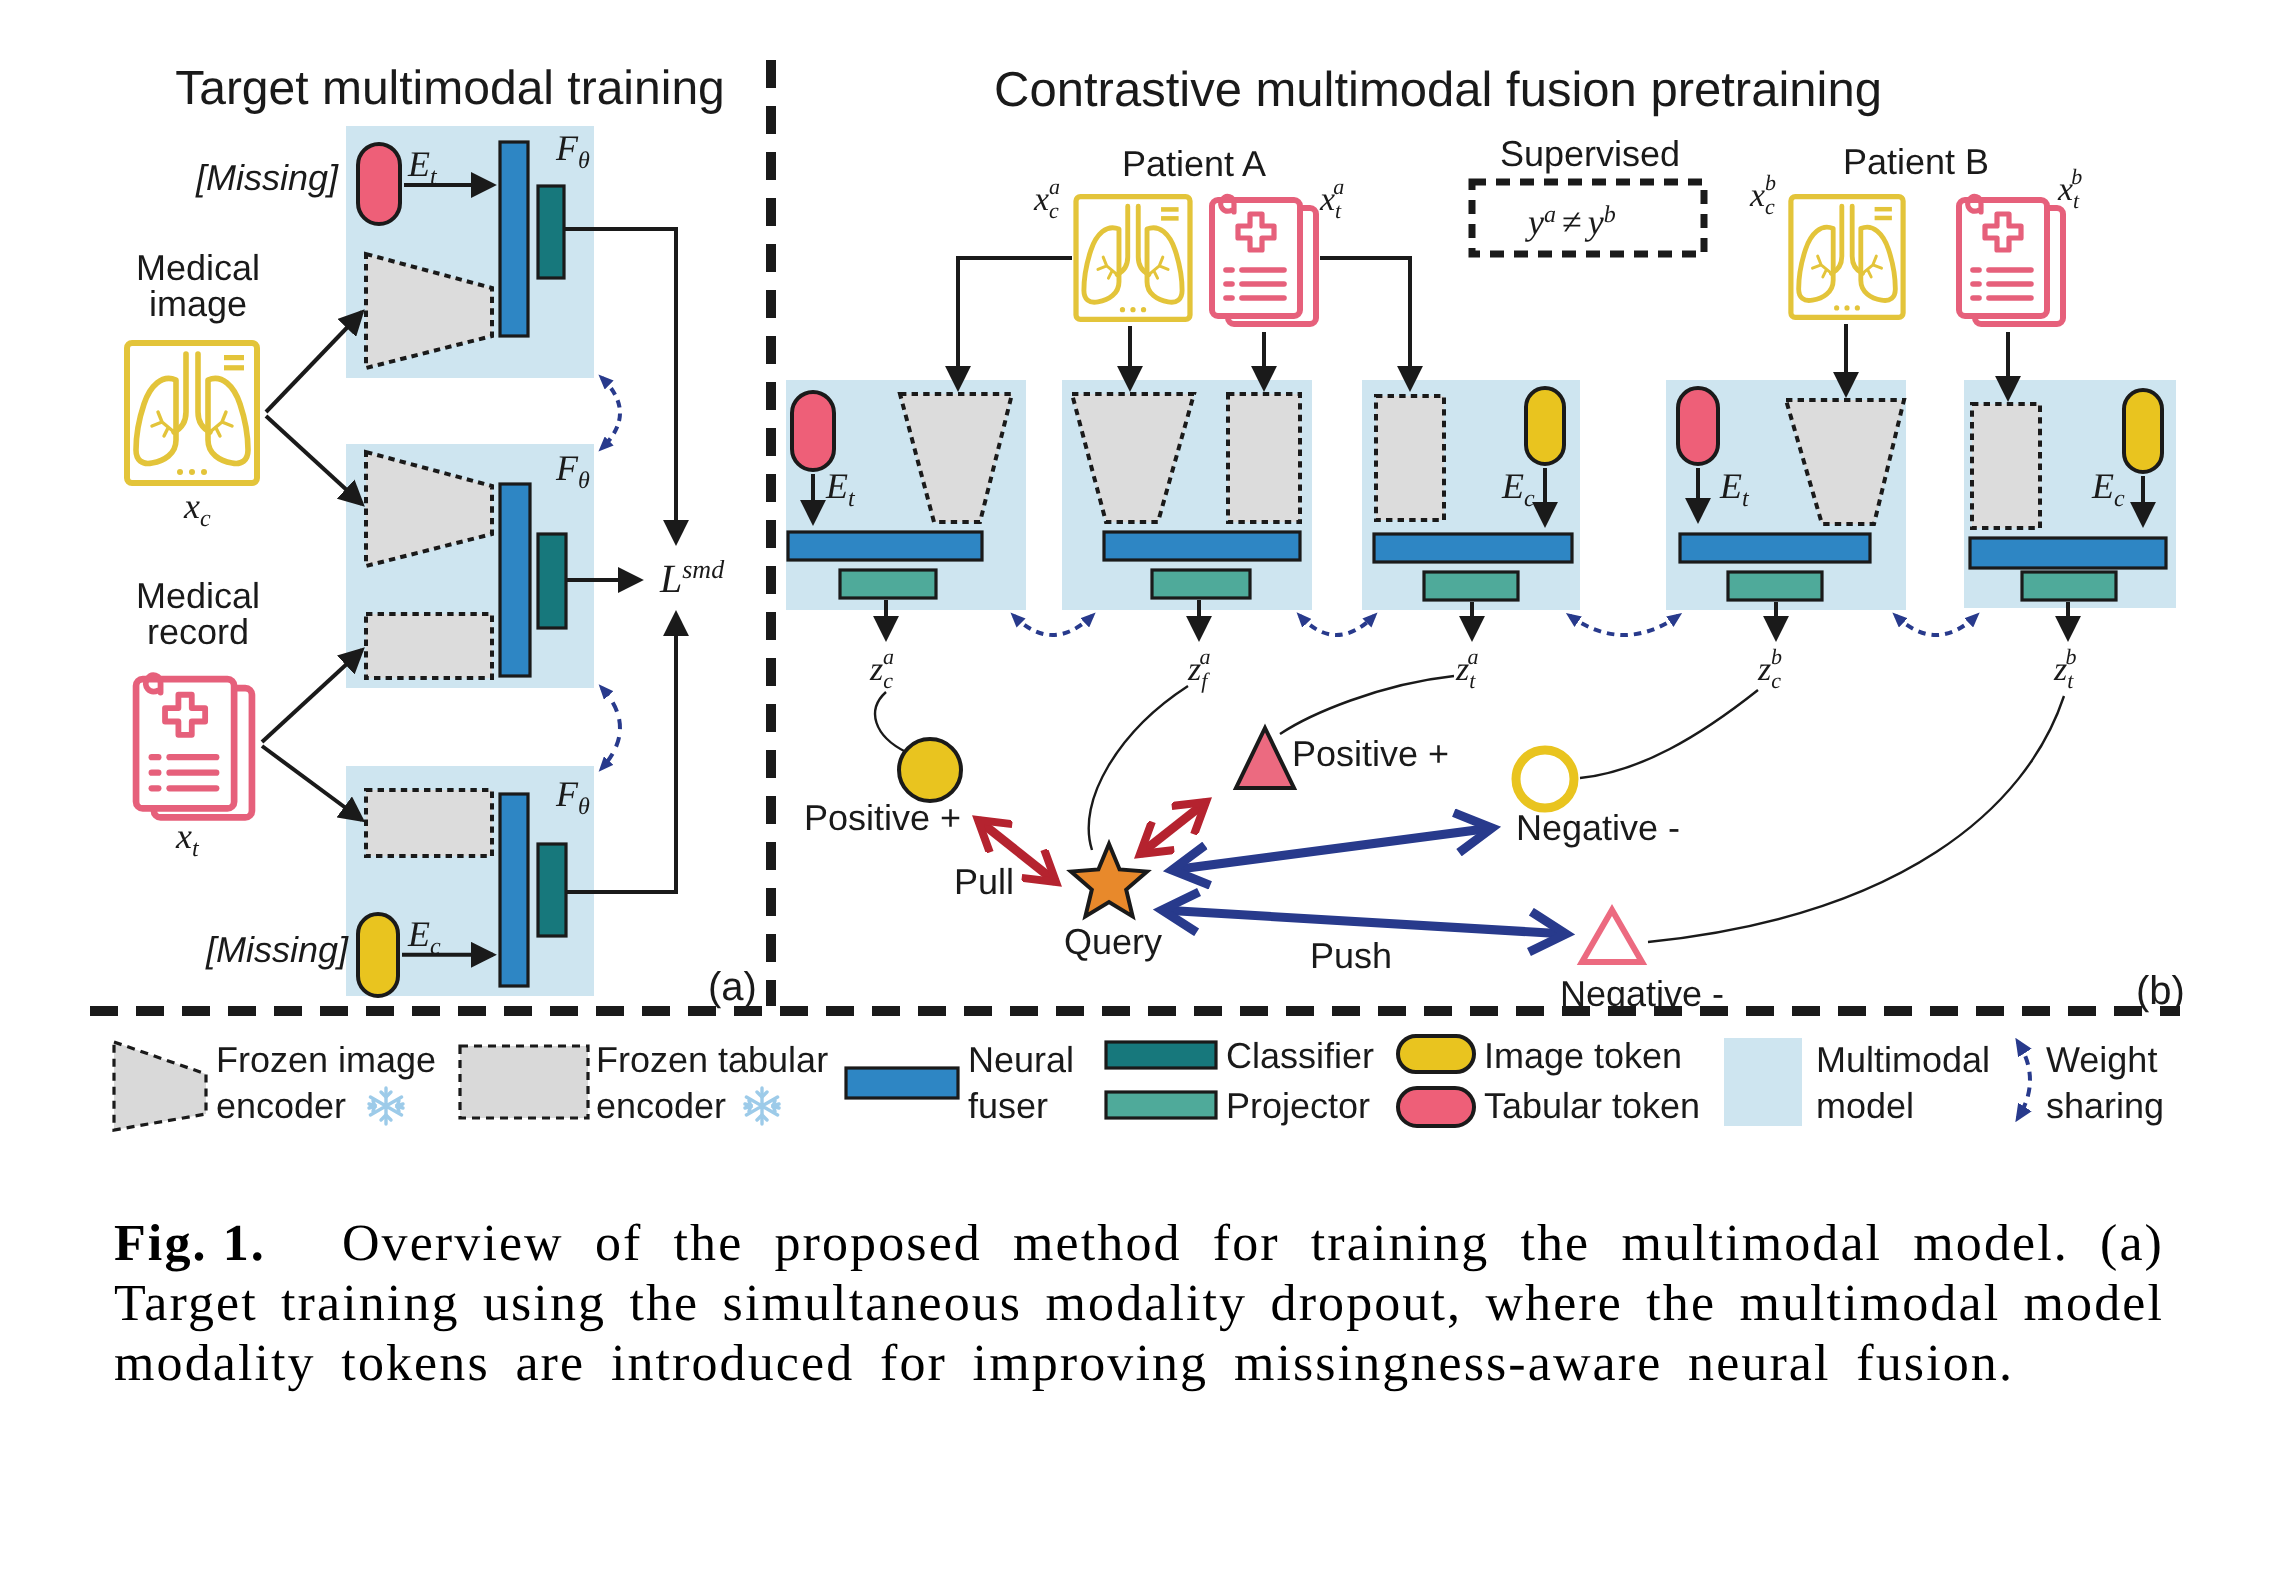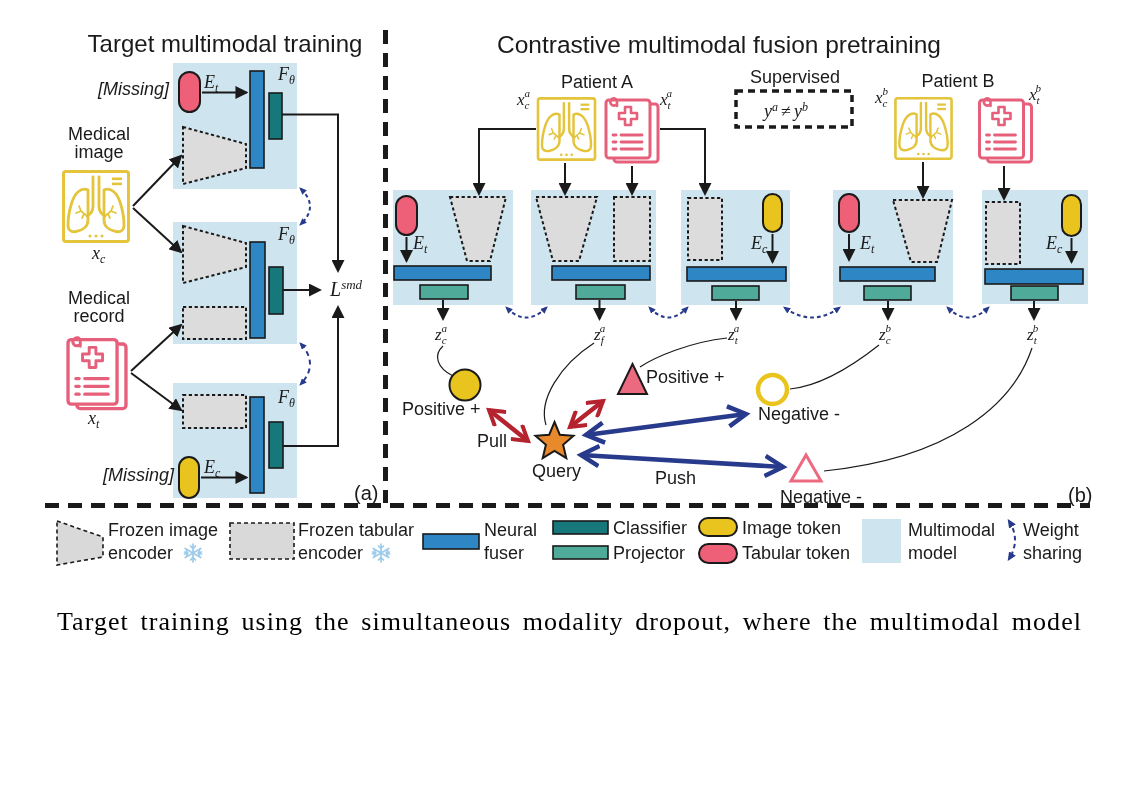--- a/index.html
+++ b/index.html
@@ -280,14 +280,16 @@
 <rect x="862" y="519" width="39" height="44" fill="#cee5f0"></rect>
 <text x="908" y="536" font-size="18" fill="#1a1a1a">Multimodal</text>
 <text x="908" y="559" font-size="18" fill="#1a1a1a">model</text>
 
 <path d="M1009,521 Q1021,540 1009,559" fill="none" stroke="#283a8c" stroke-width="2" stroke-dasharray="4.5 3.5" marker-start="url(#ahn2)" marker-end="url(#ahn2)"></path>
 <text x="1023" y="536" font-size="18" fill="#1a1a1a">Weight</text>
 <text x="1023" y="559" font-size="18" fill="#1a1a1a">sharing</text>
 </svg>
 
 <div id="cap">
+  <div class="jl"><span style="display:inline-block;font-weight:bold;margin-right:38px;">Fig.&nbsp;1.</span>Overview of the proposed method for training the multimodal model. (a)</div>
   <div class="jl">Target training using the simultaneous modality dropout, where the multimodal model</div>
+  <div class="ll">modality tokens are introduced for improving missingness-aware neural fusion.</div>
 </div>
 
 </body></html>

